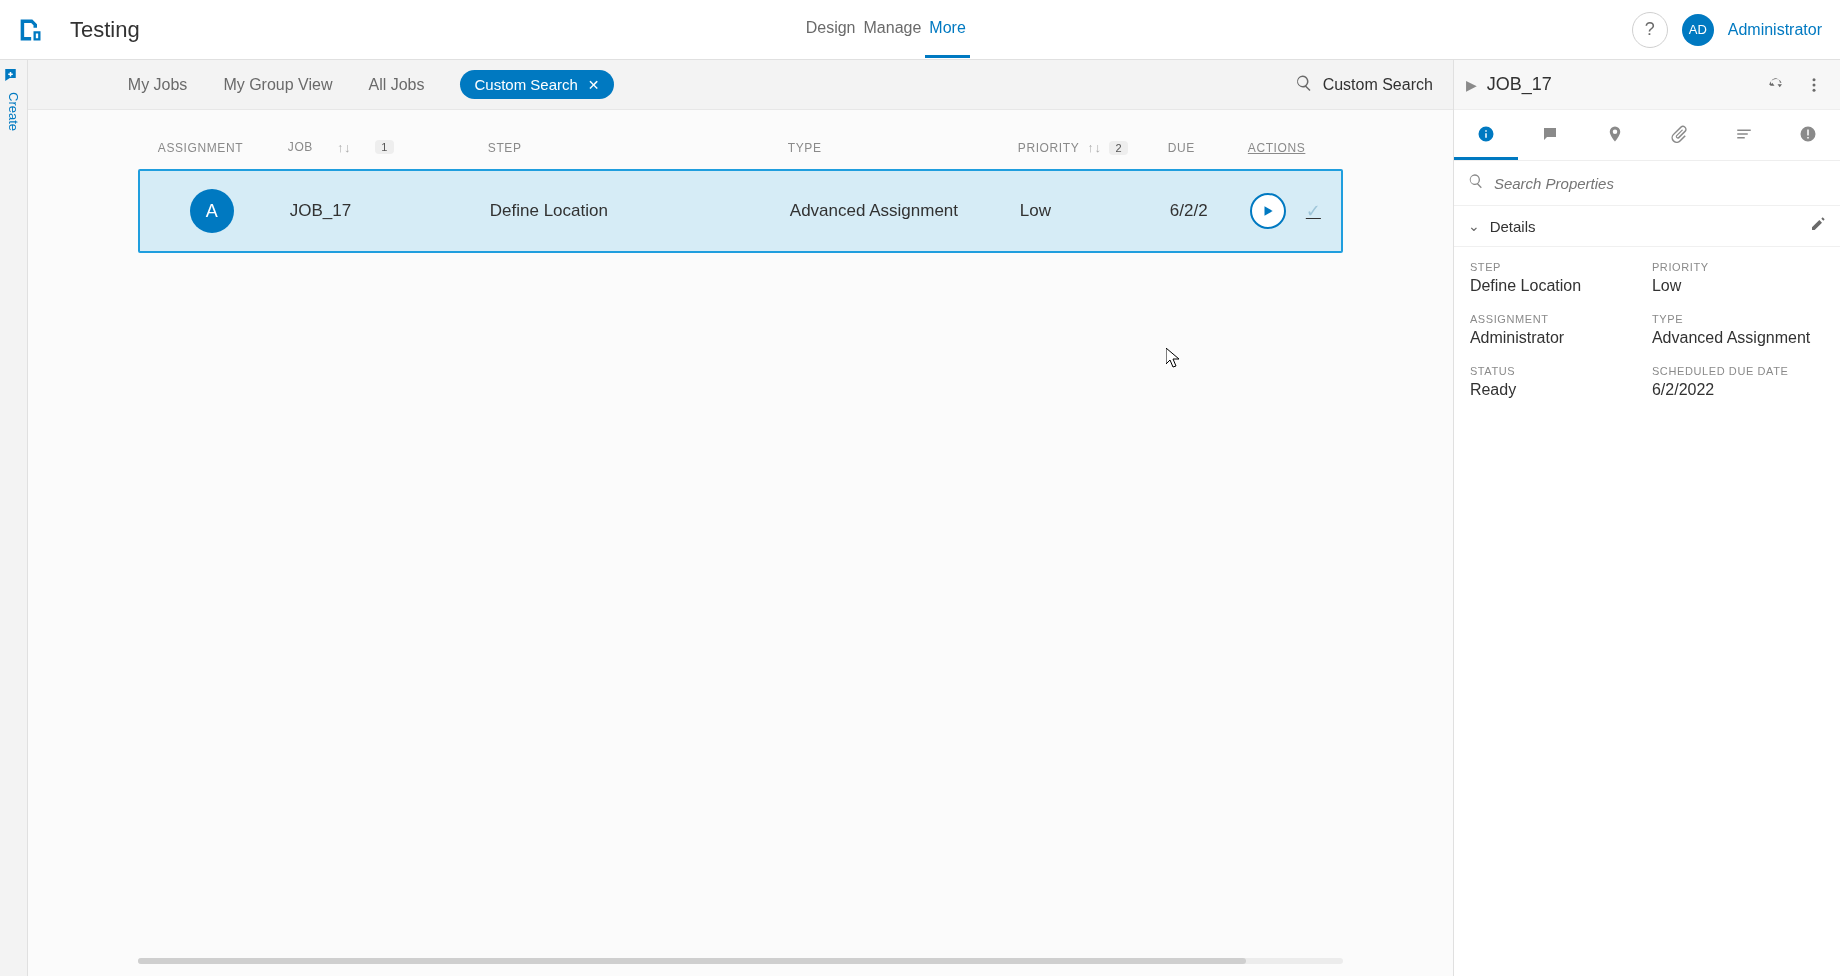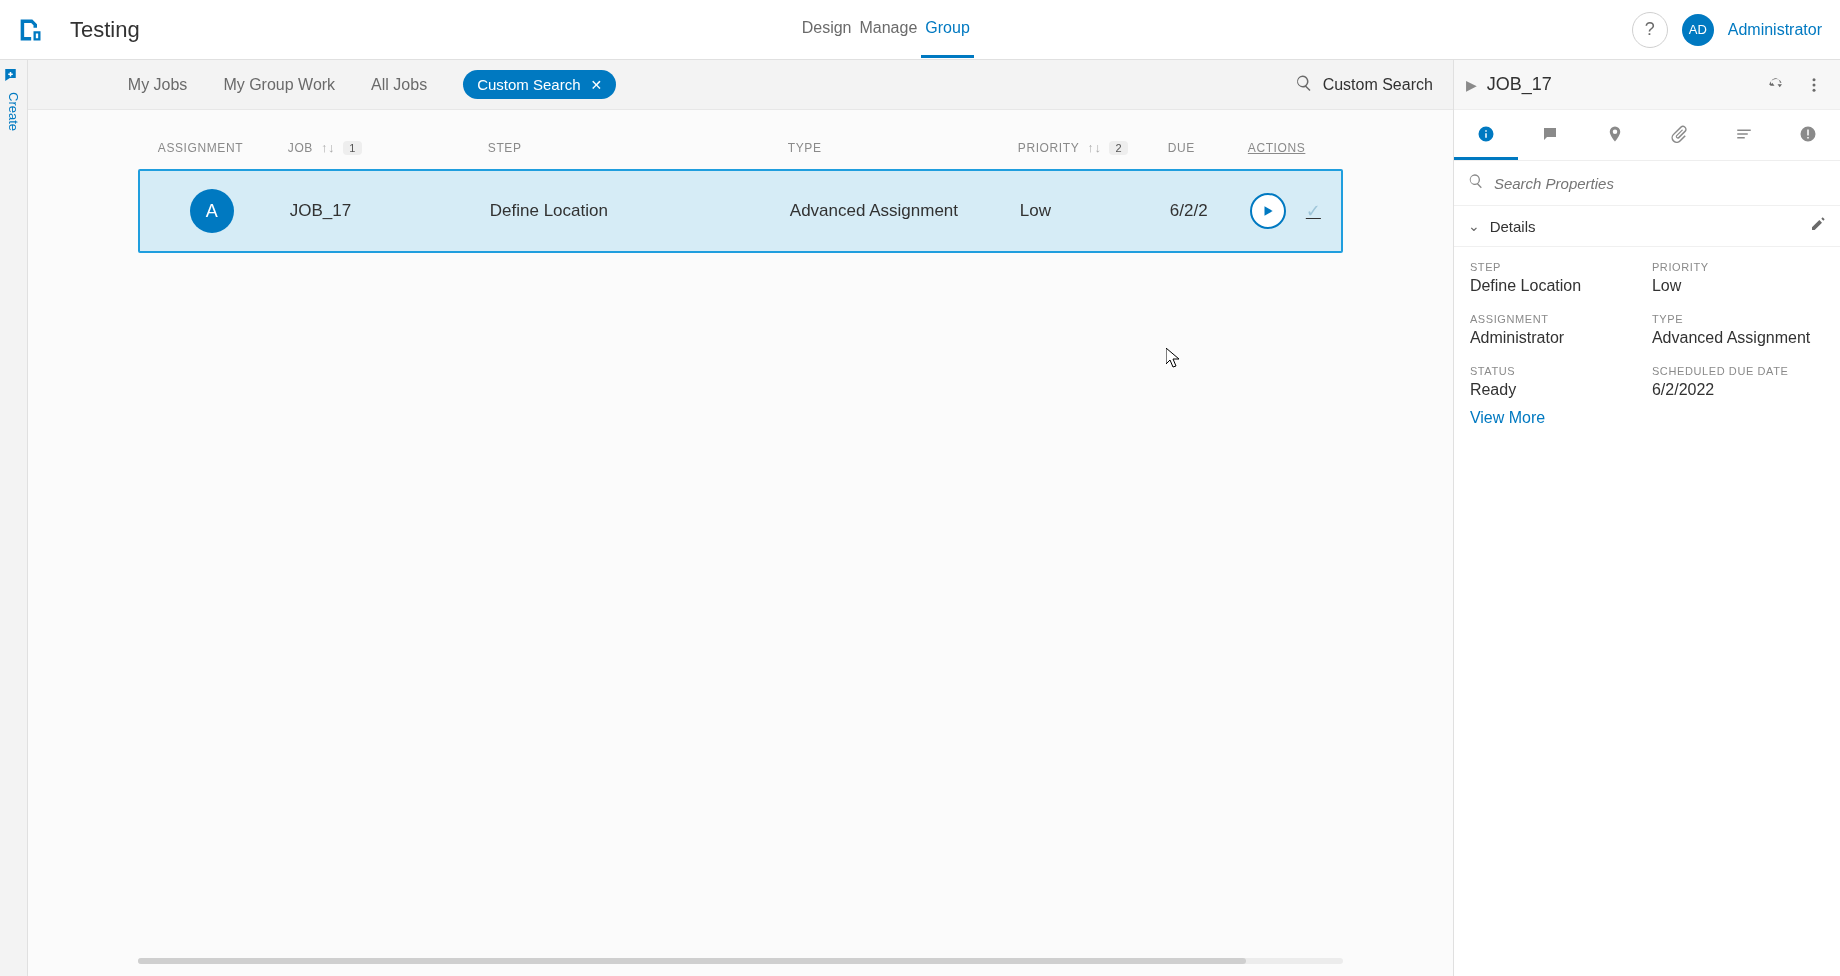--- a/index.html
+++ b/index.html
@@ -29,21 +29,21 @@
   .tab { font-size: 16px; color: #6a6a6a; cursor: pointer; }
   .chip { background: #0079c1; color: #fff; border-radius: 16px; padding: 6px 14px; font-size: 15px; display: flex; align-items: center; gap: 10px; cursor: default;}
   .chip-close { font-size: 14px; cursor: pointer; }
   .subheader-spacer { flex: 1; }
   .custom-search-link { display: flex; align-items: center; gap: 10px; cursor: pointer; font-size: 16px; color: #323232; }
   .search-icon svg { width: 18px; height: 18px; fill: #6a6a6a; }
 
   .content { flex: 1; padding: 30px 110px 0 110px; background: #fbfbfb; position: relative;}
   .table-head { display: flex; align-items: center; font-size: 12px; letter-spacing: .6px; color: #8a8a8a; padding: 0 20px 14px 20px; }
   .col-assign { width: 130px; }
-  .col-job    { width: 200px; display: flex; align-items: center; gap: 8px;}
+  .col-job    { width: 200px; display: flex; align-items: flex-start; gap: 24px;}
   .col-step   { width: 300px; }
   .col-type   { width: 230px; }
   .col-prio   { width: 150px; display:flex; align-items:center; gap:8px; justify-content:flex-start;}
   .col-due    { width: 80px; }
   .col-actions{ flex: 1; text-decoration: underline; }
   .sort-badge { background: #eee; border-radius: 4px; padding: 1px 6px; font-size: 11px; color:#555; }
   .sort-arrows { color:#aaa; font-size:13px;}
   .row { display: flex; align-items: center; background: #d6ecf6; border: 2px solid #1f9ede; border-radius: 2px; padding: 18px 20px; }
   .row .col-assign { display: flex; }
   .avatar-circle { width: 44px; height: 44px; border-radius: 50%; background: #0079c1; color: #fff; display: flex; align-items: center; justify-content: center; font-size: 18px; margin-left: 30px;}
@@ -85,21 +85,21 @@
 <div class="topbar">
   <div class="logo">
     <svg viewBox="0 0 24 24">
         <path d="M4 3h10l4 4v3h-3V8l-2-2H7v12h6v3H4z M15 13h6v8h-6z M17 15v4h2v-4z"></path>
       </svg>
   </div>
   <div class="app-title">Testing</div>
   <div class="top-nav">
     <div class="top-nav-item">Design</div>
     <div class="top-nav-item">Manage</div>
-    <div class="top-nav-item active">Group</div>
+    <div class="top-nav-item active">More</div>
   </div>
   <div class="top-right">
     <div class="help-icon">?</div>
     <div class="avatar-badge">AD</div>
     <div class="user-name">Administrator</div>
   </div>
 </div>
 
 <div class="body">
 
@@ -110,21 +110,21 @@
           <path fill="#fff" d="M9 8h2v2h2v2h-2v2H9v-2H7v-2h2z"></path>
         </svg>
     </div>
     <div class="rail-label">Create</div>
   </div>
 
   <div class="main">
     <div class="subheader">
       <div class="tabs">
         <div class="tab">My Jobs</div>
-        <div class="tab">My Group Work</div>
+        <div class="tab">My Group View</div>
         <div class="tab">All Jobs</div>
         <div class="chip">
           <span>Custom Search</span>
           <span class="chip-close">✕</span>
         </div>
       </div>
       <div class="subheader-spacer"></div>
       <div class="custom-search-link">
         <span class="search-icon">
           <svg viewBox="0 0 24 24">
@@ -275,15 +275,14 @@
       <div>
         <div class="field-label">STATUS</div>
         <div class="field-value">Ready</div>
       </div>
       <div>
         <div class="field-label">SCHEDULED DUE DATE</div>
         <div class="field-value">6/2/2022</div>
       </div>
     </div>
 
-    <div class="view-more">View More</div>
   </div>
 </div>
 
 </body></html>

